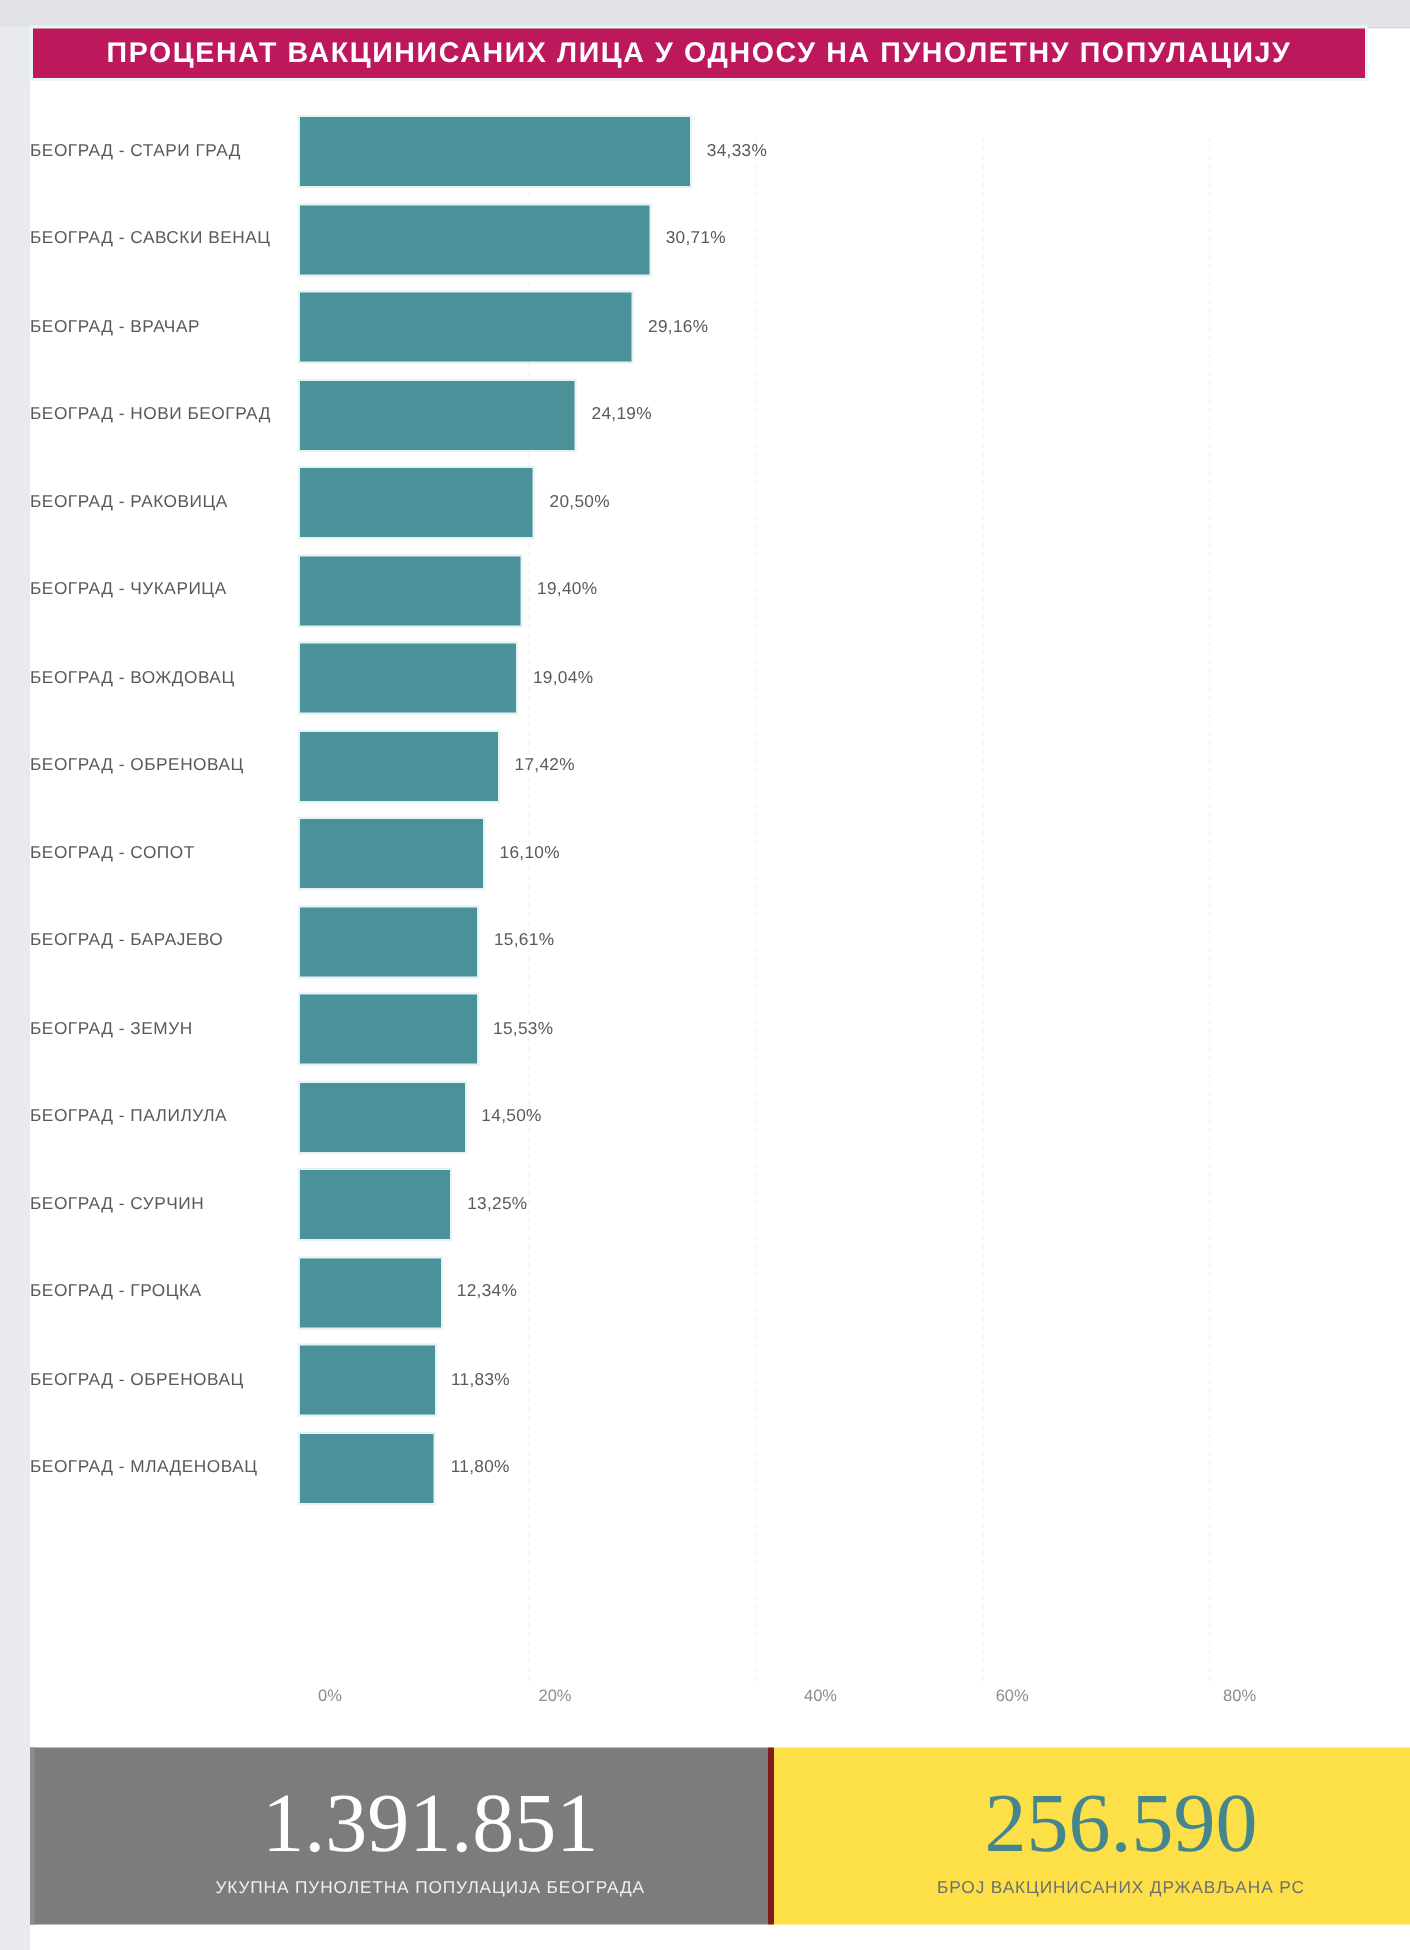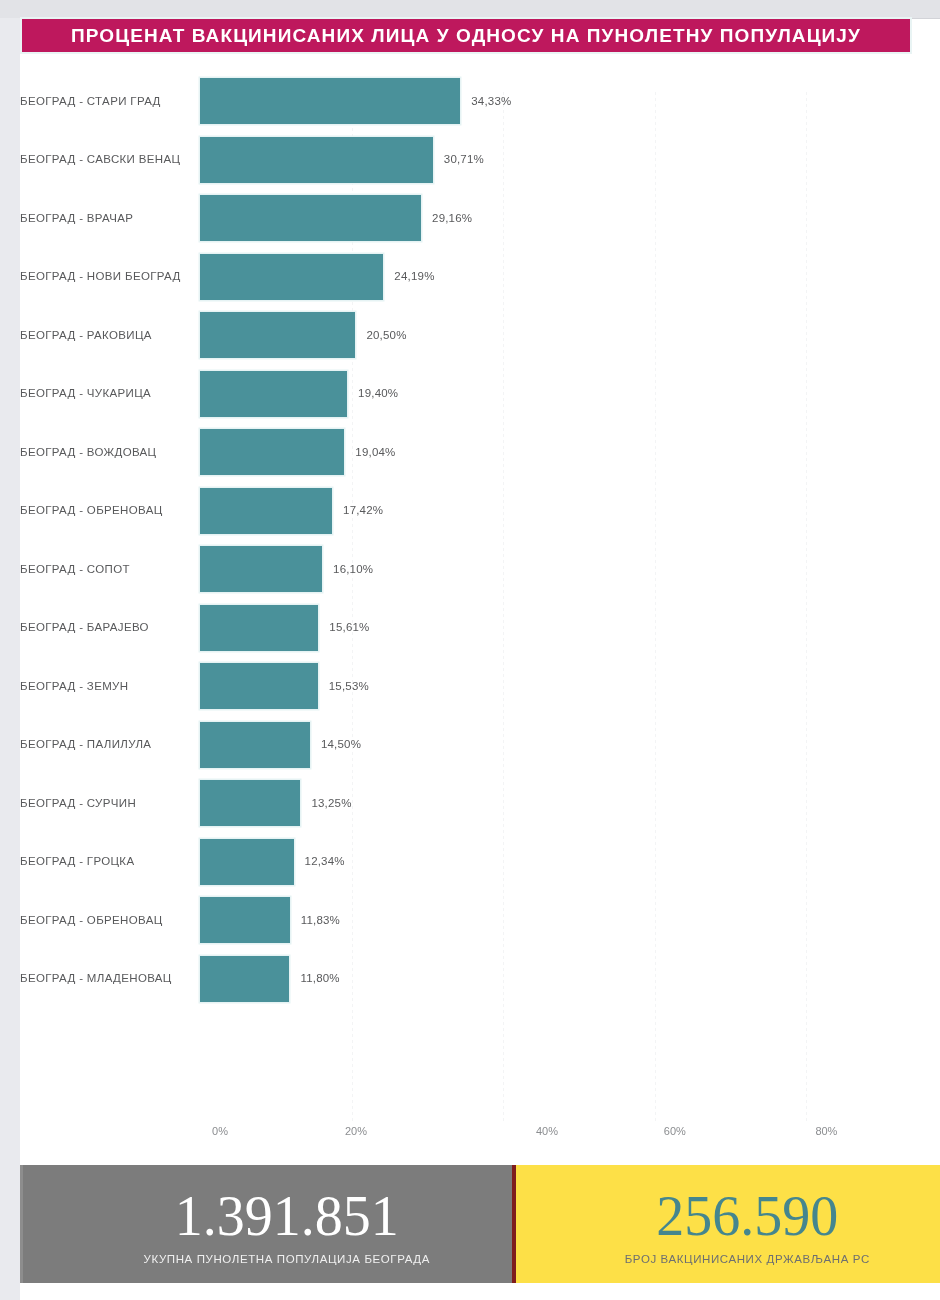--- a/index.html
+++ b/index.html
@@ -316,21 +316,21 @@
         <div class="bar-wrap">
           <div class="bar" style="width: 89.444px; background: rgb(74, 145, 154);"></div>
           <div class="bar-value">11,80%</div>
         </div>
       </div>
     </div>
 </div>
 
 <div class="xaxis">
     <div class="xtick" style="left: 220px;">0%</div>
-    <div class="xtick" style="left: 356px;">20%</div>
+    <div class="xtick" style="left: 370px;">20%</div>
     <div class="xtick" style="left: 547px;">40%</div>
     <div class="xtick" style="left: 674.8px;">60%</div>
     <div class="xtick" style="left: 826.4px; text-align: right;">80%</div>
   </div>
 
 <div class="stats">
   <div class="stat stat-a">
     <div class="stat-number">1.391.851</div>
     <div class="stat-caption">УКУПНА ПУНОЛЕТНА ПОПУЛАЦИЈА БЕОГРАДА</div>
   </div>

